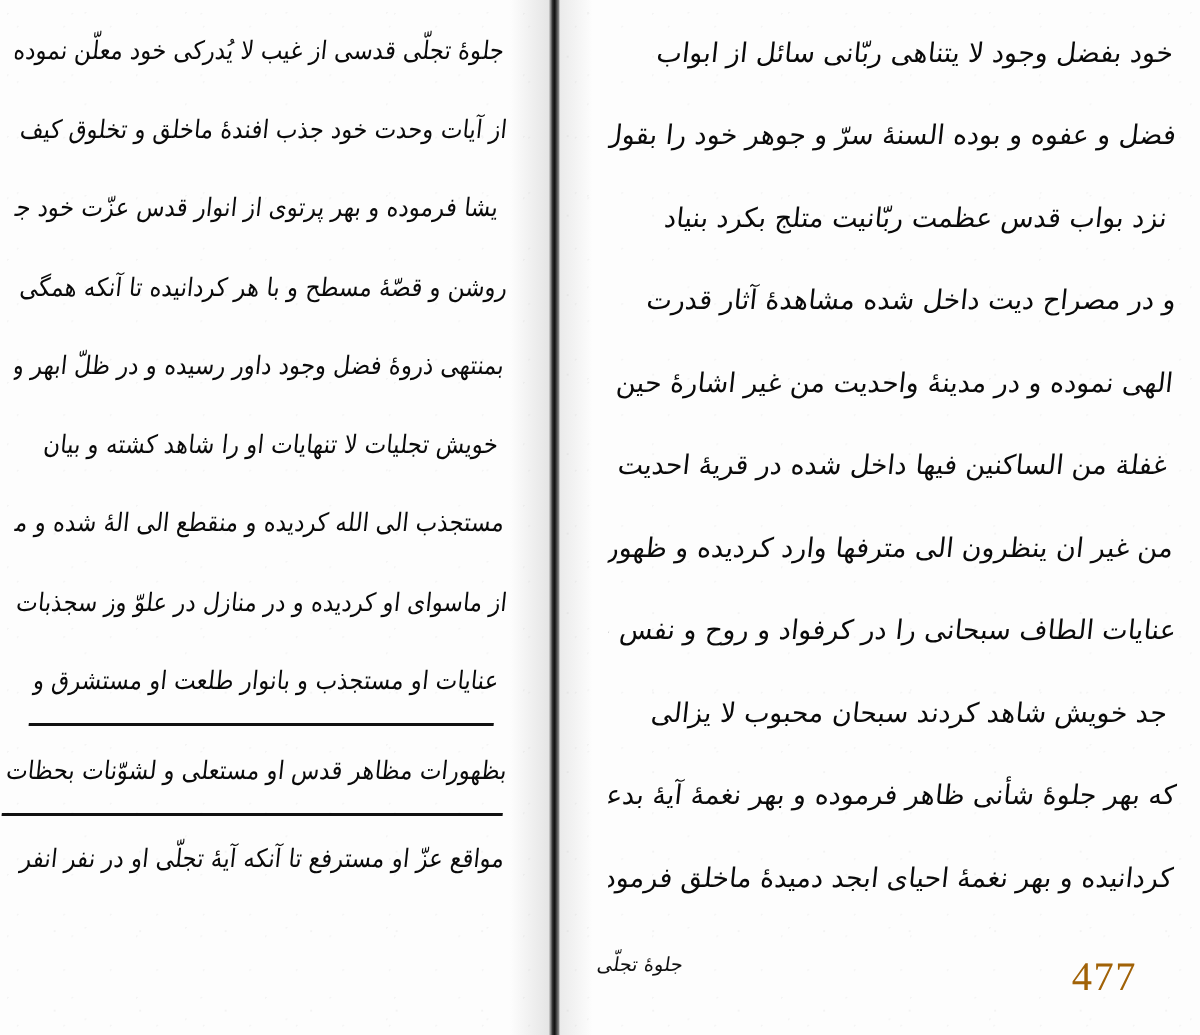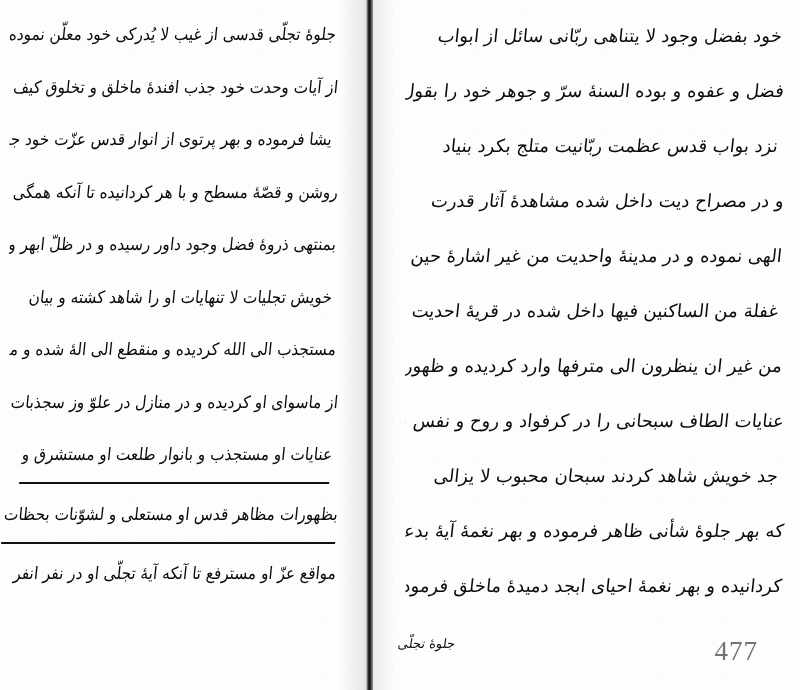--- a/index.html
+++ b/index.html
@@ -109,21 +109,21 @@
     font-size: 13px;
     color: #111;
     direction: rtl;
     transform: skewX(-8deg);
   }
   #page-number {
     position: absolute;
     right: 42px;
     top: 636px;
     font-size: 27px;
-    color: #737373;
+    color: #a16207;
     font-family: "Liberation Serif", serif;
     letter-spacing: 1px;
     margin-left: 20px;
   }
 
   
   #grain {
     position: absolute;
     inset: 0;
     pointer-events: none;

